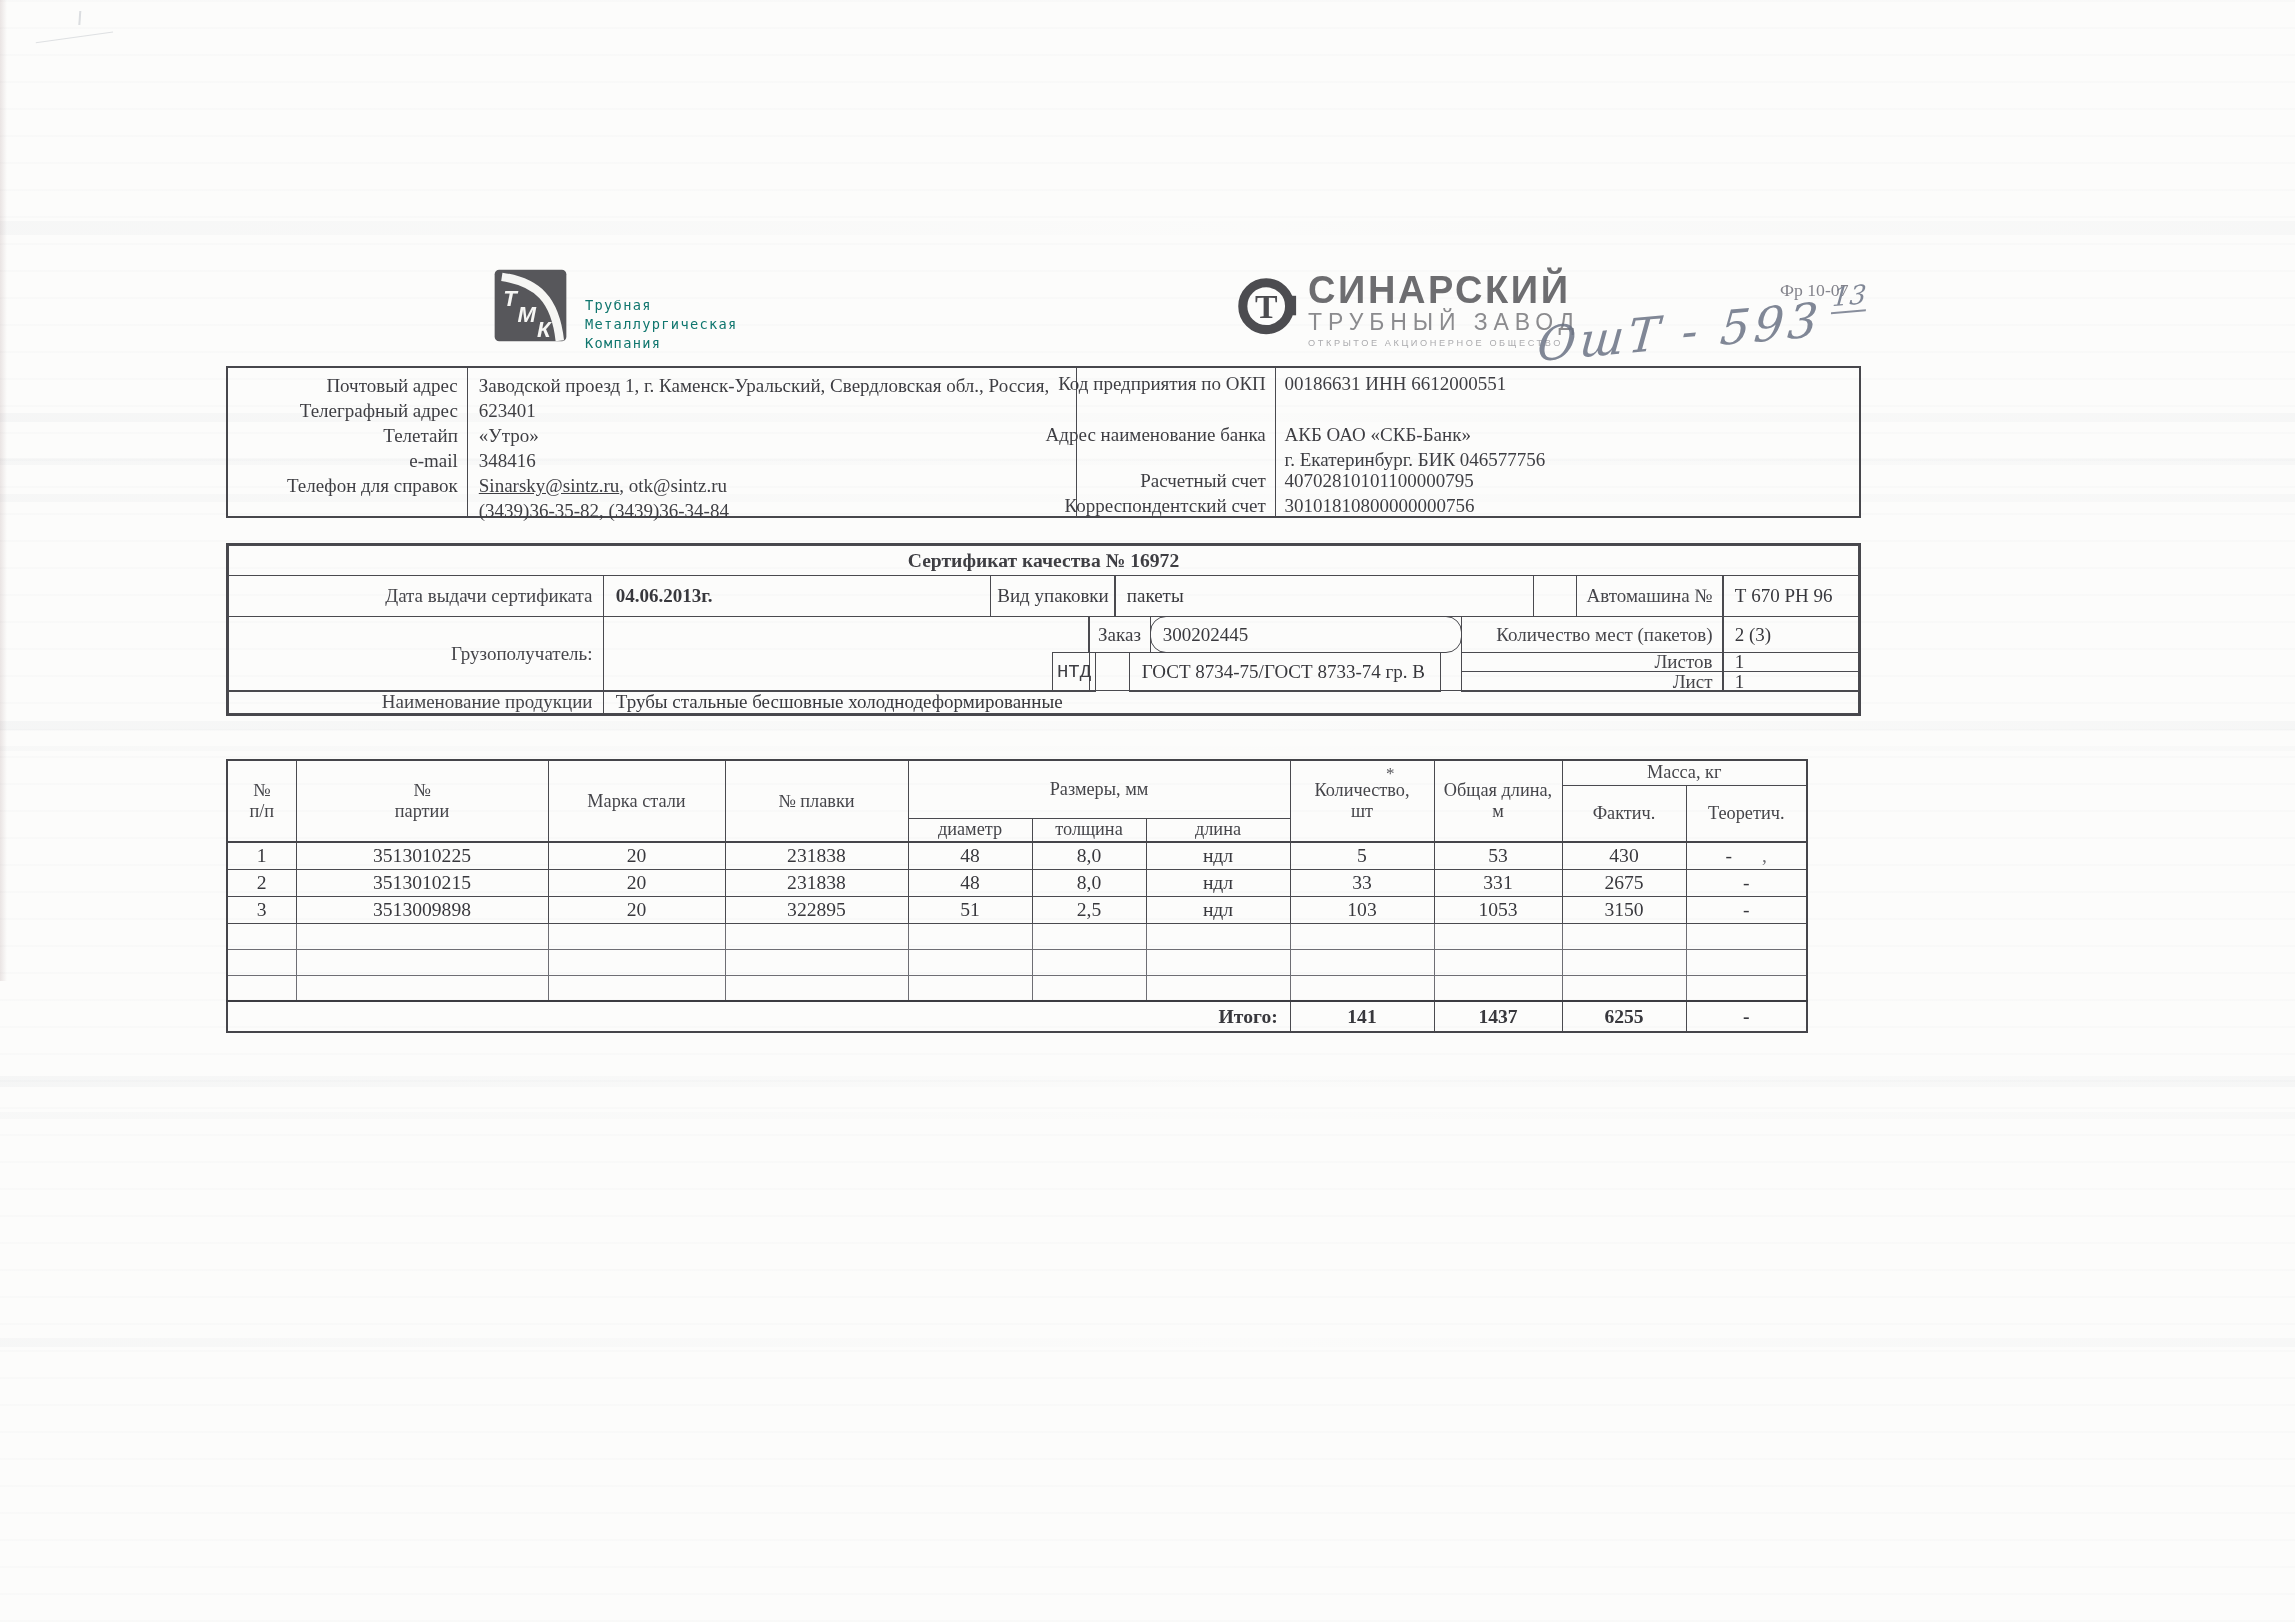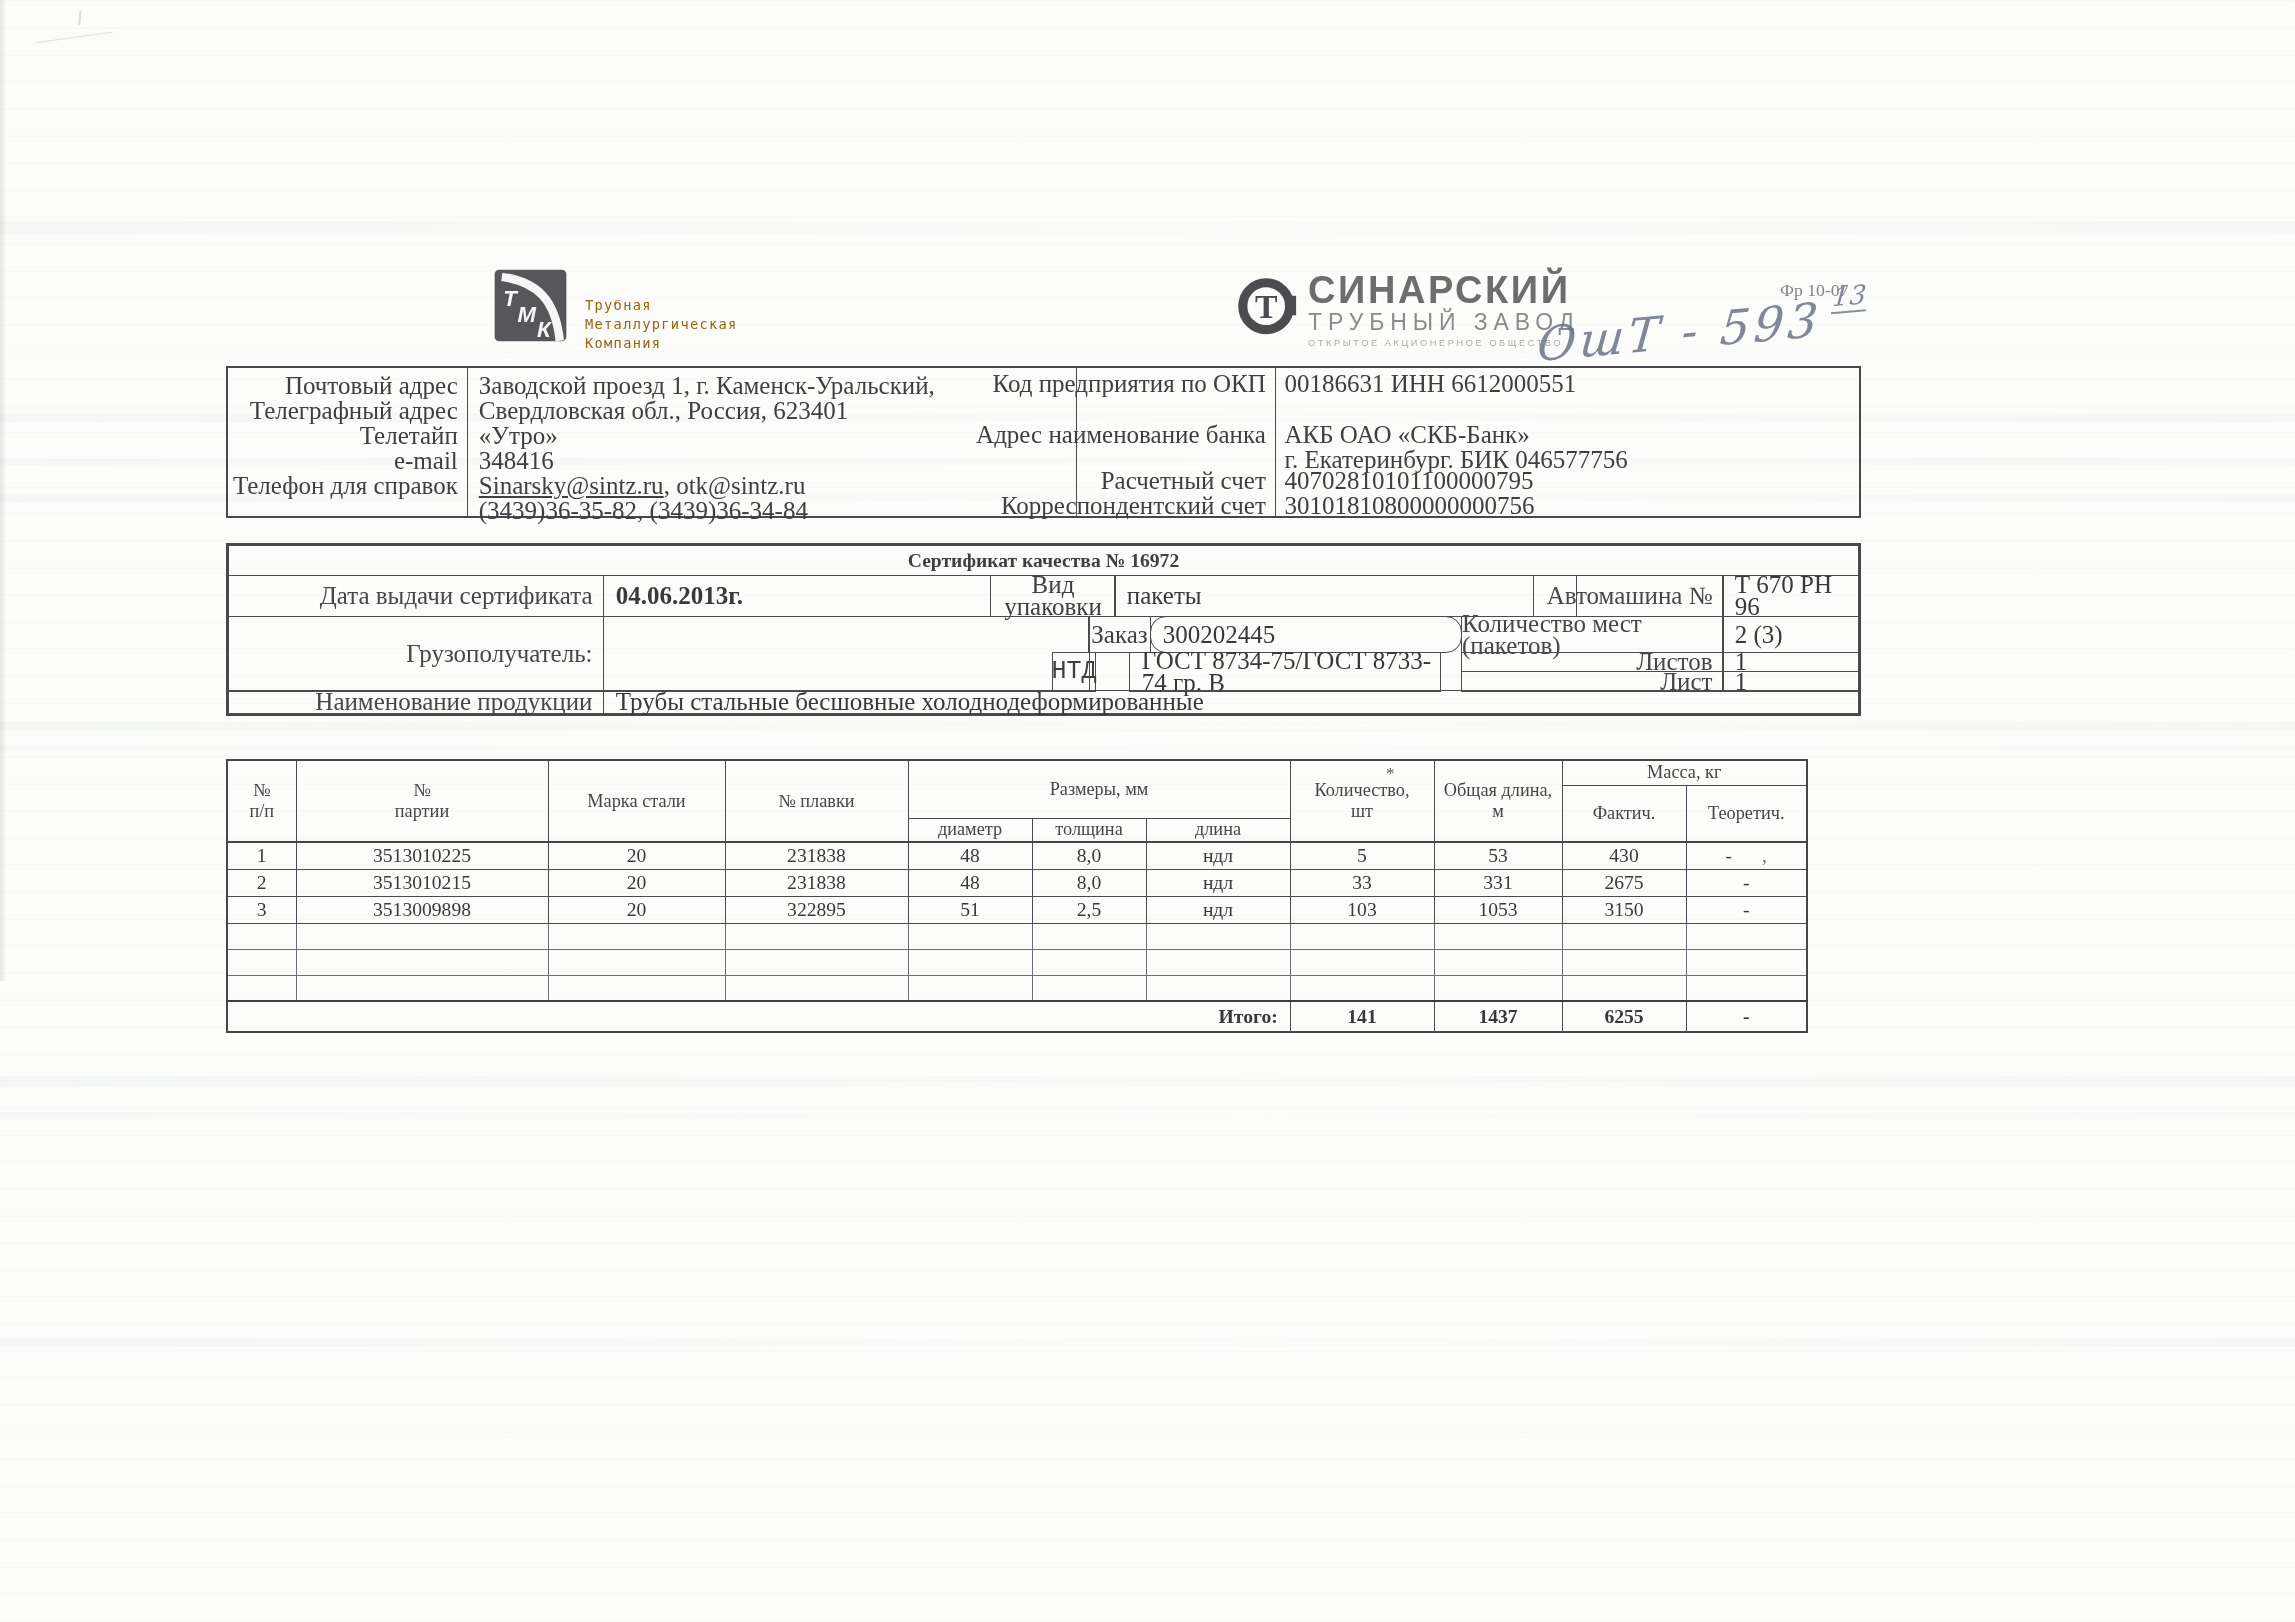--- a/index.html
+++ b/index.html
@@ -9,39 +9,39 @@
     background-image:repeating-linear-gradient(180deg, rgba(145,153,163,0.030) 0 2px, rgba(0,0,0,0) 2px 27px);
     font-family:"Liberation Serif", serif;
     color:#3e3e43;
   }
   .streak{position:absolute;left:0;width:2295px;pointer-events:none;
     background:linear-gradient(90deg, rgba(140,150,162,.10), rgba(140,150,162,.02) 55%, rgba(140,150,162,.09));}
   .edge{position:absolute;left:0;top:0;width:6.5px;height:981px;background:linear-gradient(90deg,rgba(150,120,120,.18),rgba(0,0,0,0));}
   
   .tmk{position:absolute;left:494px;top:269px;}
   .tmk-caption{position:absolute;left:585px;top:296px;font-family:"DejaVu Sans Mono","Liberation Sans",sans-serif;
-    font-size:13.7px;line-height:19px;color:#a16207;letter-spacing:1.3px;}
+    font-size:13.7px;line-height:19px;color:#0f766e;letter-spacing:1.3px;}
   .stz{position:absolute;left:1236px;top:275px;}
   .stz-text{position:absolute;left:1308px;top:272px;font-family:"Liberation Sans",sans-serif;color:#717174;}
   .stz-name{font-size:38px;font-weight:700;letter-spacing:2.6px;line-height:37px;color:#6d6d70;}
   .stz-name2{font-size:23px;font-weight:400;letter-spacing:5.9px;line-height:26px;color:#8b8b8e;}
   .stz-legal{font-size:9.2px;letter-spacing:2.6px;color:#ababae;margin-top:3.3px;}
   .form-code{position:absolute;left:1780px;top:280px;font-size:17.7px;color:#84848c;}
   .handwriting{position:absolute;left:1537px;top:302px;width:340px;
     font-family:"DejaVu Serif",serif;font-style:italic;font-size:47px;color:rgba(106,114,132,.85);
     letter-spacing:3.9px;transform:rotate(-5deg) skewX(-10deg);white-space:nowrap;}
   .handwriting sup{font-size:26px;letter-spacing:0.7px;border-bottom:2px solid rgba(106,114,132,.8);
     display:inline-block;transform:translateY(-11.8px);margin-left:9.2px;}
   .scribble{position:absolute;left:34px;top:17px;width:78px;height:19.6px;
     border-bottom:1.3px solid rgba(120,126,142,.22);transform:rotate(-8deg);}
   .scribble:after{content:"";position:absolute;left:46px;top:-5.2px;width:2px;height:14.4px;background:rgba(120,126,142,.25);transform:rotate(12deg);}
   
   .blk{position:absolute;border:2px solid #47474c;box-sizing:border-box;}
   .cell{position:absolute;border:1.3px solid #4a4a4f;box-sizing:border-box;display:flex;align-items:center;
-    font-size:25px;line-height:22px;}
+    font-size:19px;line-height:22px;}
   .lbl{justify-content:flex-end;padding-right:10.5px;color:#46464b;}
   .val{justify-content:flex-start;text-align:left;padding-left:11.8px;color:#38383d;}
   .ctr{justify-content:center;text-align:center;}
   .u{text-decoration:underline;}
   .lines div{line-height:25px;}
   .abslbl{position:absolute;right:9.2px;white-space:nowrap;}
   .absval{position:absolute;left:10.5px;white-space:nowrap;}
   .cert-title{font-weight:700;font-size:19.6px;}
   
   table.main{position:absolute;left:226px;top:759px;border-collapse:collapse;table-layout:fixed;

